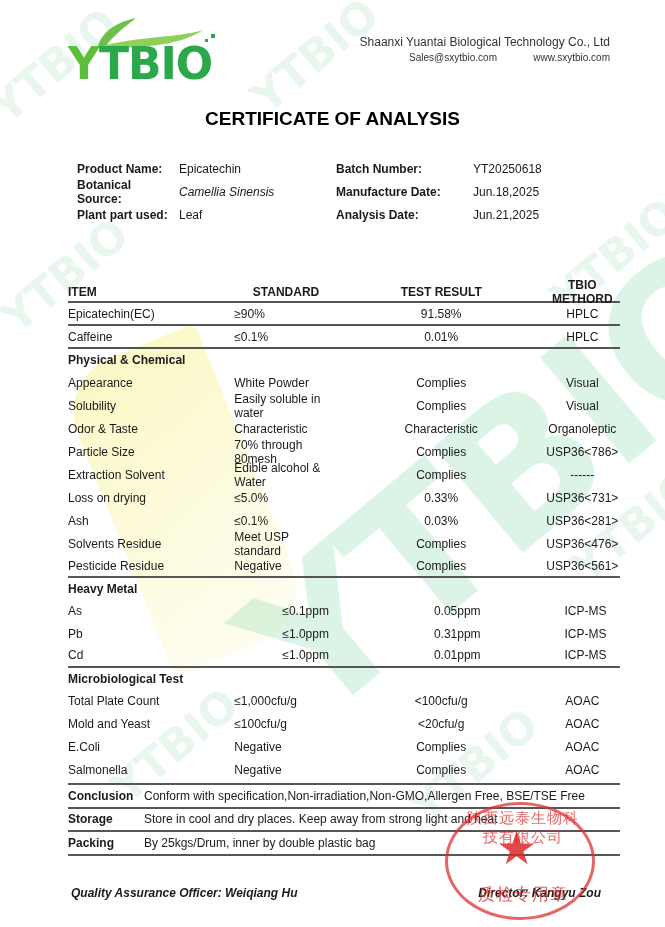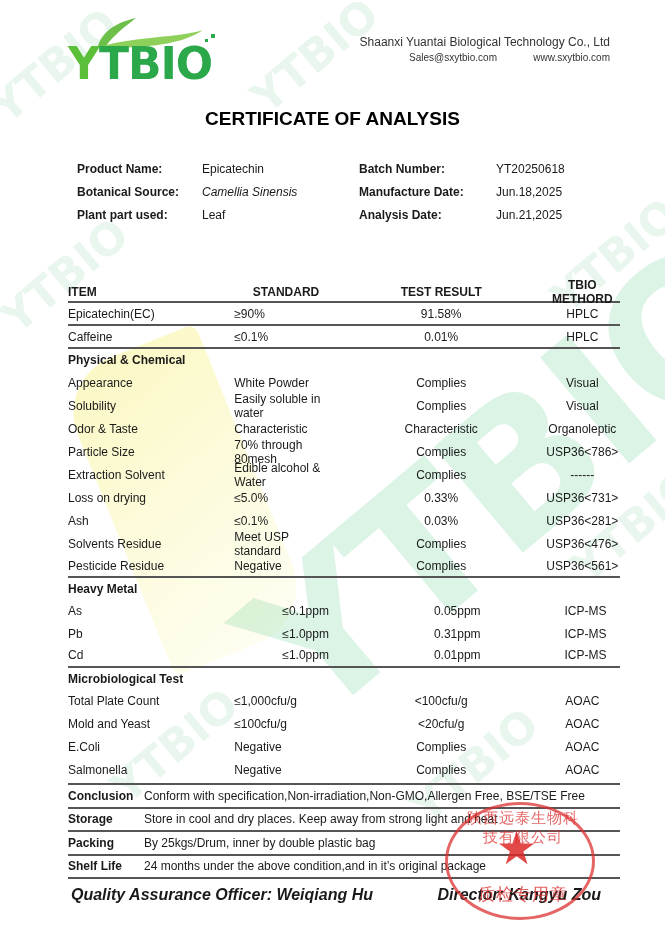--- a/index.html
+++ b/index.html
@@ -21,21 +21,21 @@
   .company .name { font-size: 12px; font-weight: normal; }
   .company .row { display: flex; justify-content: flex-end; gap: 26px; font-size: 10px; margin-top: 3px; }
   .company .row span:first-child { width: 90px; text-align: left; }
   .company .row span:last-child { width: 85px; text-align: right; }
 
   .title { position: absolute; left: 0; right: 0; top: 108px; text-align: center; font-size: 19px; font-weight: bold; color: #000000; }
 
   
   .info { position: absolute; left: 77px; top: 157px; width: 520px; font-size: 12px; }
   .info-row { display: flex; height: 23px; align-items: center; }
-  .info-row .l1 { width: 125px; font-weight: bold; }
+  .info-row .l1 { width: 102px; font-weight: bold; }
   .info-row .v1 { width: 157px; }
   .info-row .v1.italic { font-style: italic; }
   .info-row .l2 { width: 137px; font-weight: bold; }
   .info-row .v2 { flex: 1; }
 
   
   .tbl { position: absolute; left: 68px; top: 283px; width: 552px; font-size: 12px; }
   .tr { display: flex; align-items: center; height: 23px; gap: 48px; }
   .tr.hdr { height: 20px; font-weight: bold; border-bottom: 2px solid #555; }
   .tr.line { border-bottom: 2px solid #555; }
@@ -47,21 +47,21 @@
   .section { font-weight: bold; height: 22px; display: flex; align-items: center; }
   .tr.hm { height: 22.5px; }
   .tr.hm .c2 { text-align: left; padding-left: 58px; }
   .tr.hm .c3 { text-align: left; padding-left: 48px; }
 
   
   .ft { position: absolute; left: 68px; top: 783px; width: 552px; font-size: 12px; border-top: 2px solid #555; }
   .ft-row { display: flex; align-items: center; height: 23.5px; border-bottom: 2px solid #555; }
   .ft-row .fl { width: 76px; font-weight: bold; }
   .ft-row .fv { flex: 1; }
-  .signs { position: absolute; left: 71px; top: 886px; width: 520px; font-size: 16px; font-weight: bold; font-style: italic; display: flex; justify-content: space-between; }
+  .signs { position: absolute; left: 71px; top: 886px; width: 520px; font-size: 12px; font-weight: bold; font-style: italic; display: flex; justify-content: space-between; }
 
   
   .stamp { position: absolute; left: 445px; top: 802px; width: 150px; height: 118px; border: 3px solid rgba(220,50,50,0.75); border-radius: 50%; z-index: 2; }
   .stamp .star { position: absolute; left: 48px; top: 20px; font-size: 46px; color: rgba(220,40,40,0.85); line-height: 1; }
   .stamp .arc { position: absolute; left: 12px; top: 4px; width: 126px; font-size: 15px; color: rgba(220,50,50,0.75); text-align: center; letter-spacing: 1px; }
   .stamp .bottom { position: absolute; left: 30px; top: 78px; font-size: 17px; color: rgba(220,50,50,0.8); letter-spacing: 1px; }
 </style>
 </head>
 <body>
 
@@ -247,24 +247,20 @@
       <span class="fv">Conform with specification,Non-irradiation,Non-GMO,Allergen Free, BSE/TSE Free</span>
     </div>
     <div class="ft-row">
       <span class="fl">Storage</span>
       <span class="fv">Store in cool and dry places. Keep away from strong light and heat</span>
     </div>
     <div class="ft-row">
       <span class="fl">Packing</span>
       <span class="fv">By 25kgs/Drum, inner by double plastic bag</span>
     </div>
-    <div class="ft-row">
-      <span class="fl">Shelf Life</span>
-      <span class="fv">24 months under the above condition,and in it’s original package</span>
-    </div>
   </div>
 
   <div class="signs">
     <span>Quality Assurance Officer: Weiqiang Hu</span>
     <span style="margin-right:-10px;">Director: Kangyu Zou</span>
   </div>
 
   <div class="stamp">
     <div class="arc">陕西远泰生物科技有限公司</div>
     <div class="star">★</div>

